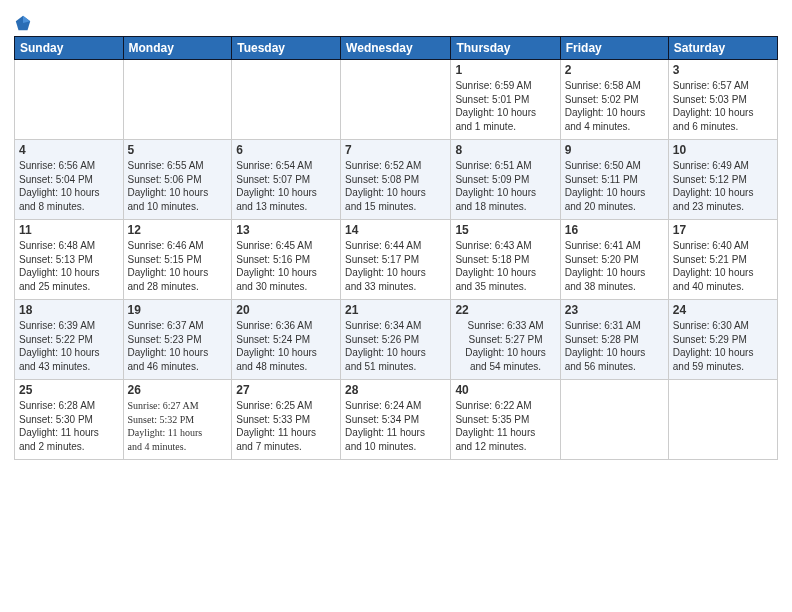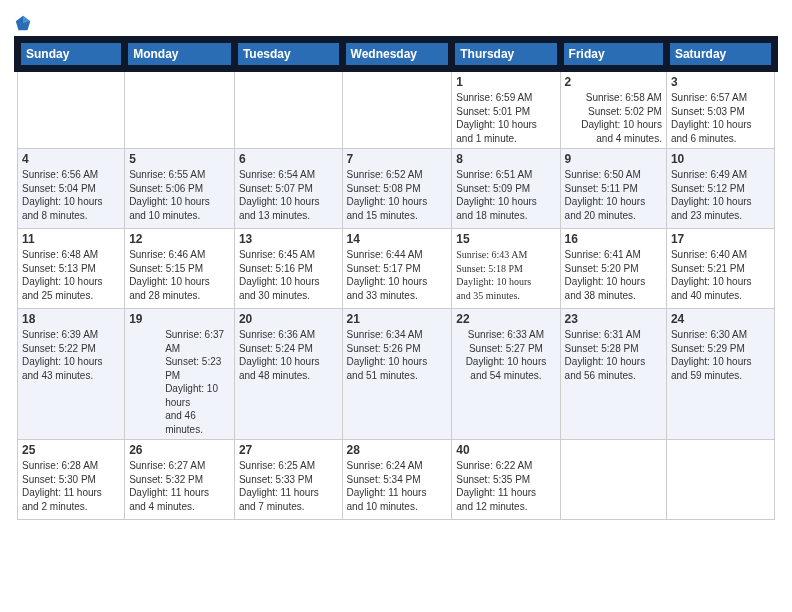--- a/index.html
+++ b/index.html
@@ -63,21 +63,21 @@
       width: 100%;
       border-collapse: collapse;
       margin-top: 4px;
     }
     .calendar th {
       background: #2a6db5;
       color: #fff;
       text-align: left;
       padding: 4px 5px;
       font-size: 12px;
-      border: 7px solid #0f172a;
+      border: 1px solid #0f172a;
     }
     .calendar td {
       vertical-align: top;
       padding: 3px 4px;
       border: 1px solid #ccc;
       width: 113px;
       height: 80px;
       font-size: 10px;
       color: #333;
       background: #fff;
@@ -143,21 +143,21 @@
           <td class="empty-cell"></td>
           <td>
             <div class="day-num">1</div>
             <div class="day-info" style="white-space: pre-line;">Sunrise: 6:59 AM
 Sunset: 5:01 PM
 Daylight: 10 hours
 and 1 minute.</div>
           </td>
           <td>
             <div class="day-num">2</div>
-            <div class="day-info" style="white-space: pre-line; text-align: right;">Sunrise: 6:58 AM
+            <div class="day-info" style="white-space: pre-line;">Sunrise: 6:58 AM
 Sunset: 5:02 PM
 Daylight: 10 hours
 and 4 minutes.</div>
           </td>
           <td>
             <div class="day-num">3</div>
             <div class="day-info" style="white-space: pre-line;">Sunrise: 6:57 AM
 Sunset: 5:03 PM
 Daylight: 10 hours
 and 6 minutes.</div>
@@ -238,21 +238,21 @@
           </td>
           <td>
             <div class="day-num">14</div>
             <div class="day-info" style="white-space: pre-line;">Sunrise: 6:44 AM
 Sunset: 5:17 PM
 Daylight: 10 hours
 and 33 minutes.</div>
           </td>
           <td>
             <div class="day-num">15</div>
-            <div class="day-info" style="white-space: pre-line; font-family: Liberation Serif, serif;">Sunrise: 6:43 AM
+            <div class="day-info" style="white-space: pre-line;">Sunrise: 6:43 AM
 Sunset: 5:18 PM
 Daylight: 10 hours
 and 35 minutes.</div>
           </td>
           <td>
             <div class="day-num">16</div>
             <div class="day-info" style="white-space: pre-line;">Sunrise: 6:41 AM
 Sunset: 5:20 PM
 Daylight: 10 hours
 and 38 minutes.</div>
@@ -268,21 +268,21 @@
         <tr>
           <td>
             <div class="day-num">18</div>
             <div class="day-info" style="white-space: pre-line;">Sunrise: 6:39 AM
 Sunset: 5:22 PM
 Daylight: 10 hours
 and 43 minutes.</div>
           </td>
           <td>
             <div class="day-num">19</div>
-            <div class="day-info" style="white-space: pre-line; margin-left: 36px;">Sunrise: 6:37 AM
+            <div class="day-info" style="white-space: pre-line;">Sunrise: 6:37 AM
 Sunset: 5:23 PM
 Daylight: 10 hours
 and 46 minutes.</div>
           </td>
           <td>
             <div class="day-num">20</div>
             <div class="day-info" style="white-space: pre-line;">Sunrise: 6:36 AM
 Sunset: 5:24 PM
 Daylight: 10 hours
 and 48 minutes.</div>
@@ -319,21 +319,21 @@
         <tr>
           <td>
             <div class="day-num">25</div>
             <div class="day-info" style="white-space: pre-line;">Sunrise: 6:28 AM
 Sunset: 5:30 PM
 Daylight: 11 hours
 and 2 minutes.</div>
           </td>
           <td>
             <div class="day-num">26</div>
-            <div class="day-info" style="white-space: pre-line;">Sunrise: 6:27 AM
+            <div class="day-info" style="white-space: pre-line; font-family: Liberation Serif, serif;">Sunrise: 6:27 AM
 Sunset: 5:32 PM
 Daylight: 11 hours
 and 4 minutes.</div>
           </td>
           <td>
             <div class="day-num">27</div>
             <div class="day-info" style="white-space: pre-line;">Sunrise: 6:25 AM
 Sunset: 5:33 PM
 Daylight: 11 hours
 and 7 minutes.</div>

